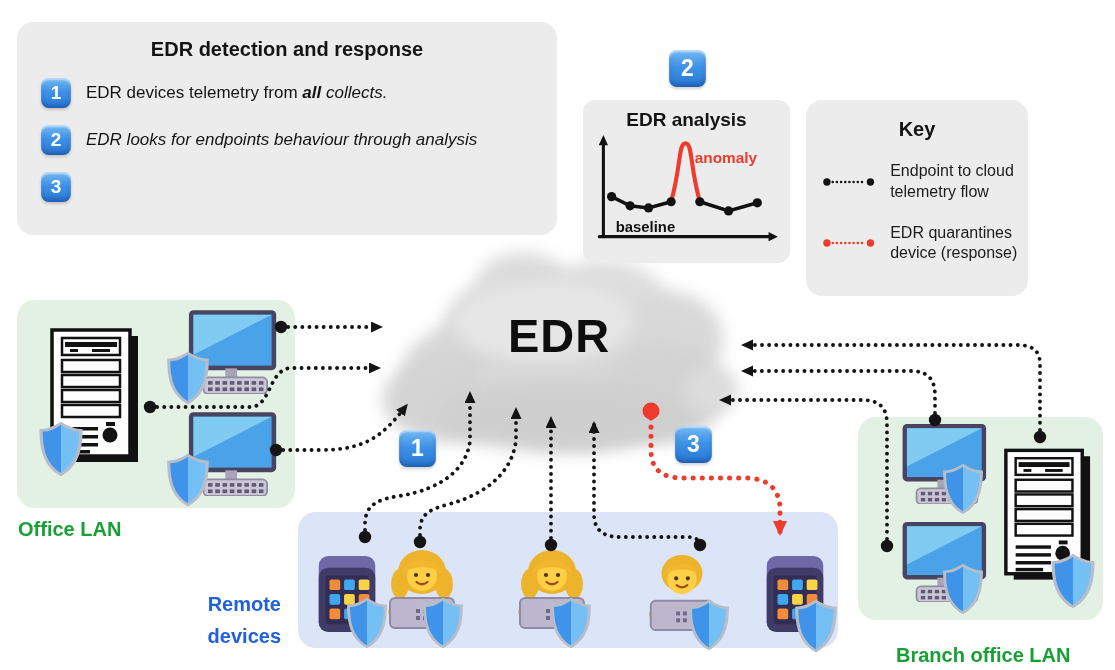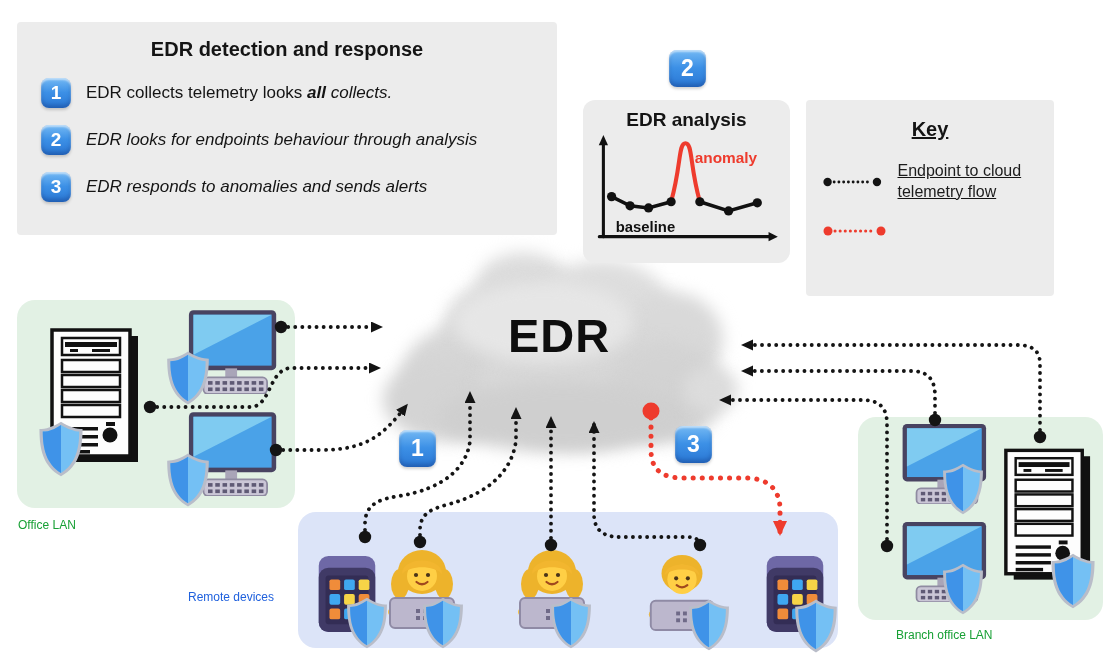--- a/index.html
+++ b/index.html
@@ -1,18 +1,18 @@
 <!DOCTYPE html>
 <html style="--badge-blue: #2e7cd9; --accent-red: #ee3b2d; --green-label: #18a035; --blue-label: #2061dd; --panel-gray: #ececec; --zone-green: #e2f1e4; --zone-blue: #dce4f8; --ink: #141414;"><head>
 <meta charset="utf-8">
 <style>
   html,body{margin:0;padding:0;background:#fff;width:1115px;height:670px;overflow:hidden;
     font-family:"Liberation Sans",sans-serif;color:#141414;}
   
-  .panel{position:absolute;background:var(--panel-gray,#ececec);border-radius:4px;z-index:5;}
+  .panel{position:absolute;background:var(--panel-gray,#ececec);border-radius:16px;z-index:5;}
   #info-panel{left:17px;top:22px;width:540px;height:213px;}
   #info-title{font-size:20px;font-weight:800;text-align:center;margin-top:16px;}
   .step-row{display:flex;align-items:center;gap:15px;margin:17px 0 0 24px;font-size:17px;}
   .it{font-style:italic;}
   .bi{font-style:italic;font-weight:700;}
   
   .badge{display:flex;align-items:center;justify-content:center;color:#fff;font-weight:800;
     border-radius:8px;
     background:linear-gradient(180deg,#74b9f4 0%,#3c90e6 48%,#2a77d4 100%);
     box-shadow:inset 0 2px 2px rgba(255,255,255,.55), inset 0 -3px 4px rgba(10,30,90,.28), 0 2px 3px rgba(0,0,0,.18);
@@ -26,33 +26,33 @@
   #analysis-panel{left:583px;top:100px;width:207px;height:163px;border-radius:12px;}
   #analysis-title{font-size:19px;font-weight:800;text-align:center;margin-top:9px;}
   #analysis-chart{display:block;margin:2px auto 0;}
   .axis{stroke:#111;stroke-width:3;stroke-linecap:round;}
   .ln-base{fill:none;stroke:#111;stroke-width:3.4;}
   .ln-spike{fill:none;stroke:var(--accent-red,#ee3b2d);stroke-width:4;stroke-linecap:round;}
   .dot-base{fill:#111;}
   .t-base{font-size:14.5px;font-weight:800;fill:#111;}
   .t-anom{font-size:15px;font-weight:800;fill:var(--accent-red,#ee3b2d);}
   
-  #key-panel{left:806px;top:100px;width:248px;height:196px;text-decoration:underline;}
+  #key-panel{left:806px;top:100px;width:222px;height:196px;}
   #key-title{font-size:20px;font-weight:800;text-align:center;margin-top:18px;}
   .key-row{display:flex;align-items:center;gap:14px;margin:20px 0 0 16px;}
   .key-label{font-size:16px;line-height:1.3;width:168px;color:#1c1c1c;}
   
   .zone{position:absolute;border-radius:18px;z-index:0;}
   #zone-office{left:17px;top:300px;width:278px;height:208px;background:var(--zone-green,#e2f1e4);}
   #zone-remote{left:298px;top:512px;width:540px;height:136px;background:var(--zone-blue,#dce4f8);}
   #zone-branch{left:858px;top:417px;width:245px;height:203px;background:var(--zone-green,#e2f1e4);}
-  .zone-label{position:absolute;font-weight:400;font-size:12px;z-index:2;}
+  .zone-label{position:absolute;font-weight:700;font-size:20px;z-index:2;}
   #office-label{left:18px;top:518px;color:var(--green-label,#18a035);}
-  #branch-label{left:896px;top:628px;color:var(--green-label,#18a035);}
-  #remote-label{left:188px;top:588px;width:104px;text-align:left;line-height:1.6;color:var(--blue-label,#2061dd);}
+  #branch-label{left:896px;top:644px;color:var(--green-label,#18a035);}
+  #remote-label{left:177px;top:588px;width:104px;text-align:right;line-height:1.6;color:var(--blue-label,#2061dd);}
   
   #cloud{position:absolute;left:383px;top:252px;width:352px;height:218px;z-index:1;}
   .cb{position:absolute;border-radius:50%;filter:blur(8px);background:#d7d7d7;}
   #cloud-label{position:absolute;left:0;right:0;top:56px;text-align:center;
     font-size:47px;font-weight:800;color:#0e0e0e;letter-spacing:1px;z-index:2;}
   
   .dev{position:absolute;z-index:2;}
   
   #flow-arrows{position:absolute;left:0;top:0;z-index:3;pointer-events:none;}
   .fa{fill:none;stroke:#141414;stroke-width:3.8;stroke-dasharray:0.1 7;stroke-linecap:round;}
@@ -186,29 +186,28 @@
   <div class="cb" style="left:55px;top:130px;width:250px;height:70px;background:#cfcfcf"></div>
   <div class="cb" style="left:300px;top:115px;width:55px;height:45px;background:#dcdcdc"></div>
   <div class="cb" style="left:70px;top:30px;width:180px;height:80px;background:#e6e6e6"></div>
   <div id="cloud-label">EDR</div>
 </div>
 
 <div class="panel" id="info-panel">
   <div id="info-title">EDR detection and response</div>
   <div class="step-row">
     <div class="badge badge-sm">1</div>
-    <div><span>EDR collects telemetry looks </span><span class="bi">all</span><span class="it"> collects.</span></div>
+    <div><span>EDR devices telemetry from </span><span class="bi">all</span><span class="it"> collects.</span></div>
   </div>
   <div class="step-row">
     <div class="badge badge-sm">2</div>
     <div class="it">EDR looks for endpoints behaviour through analysis</div>
   </div>
   <div class="step-row">
     <div class="badge badge-sm">3</div>
-    <div class="it">EDR responds to anomalies and sends alerts</div>
   </div>
 </div>
 
 <div class="badge badge-lg" id="badge-2">2</div>
 <div class="panel" id="analysis-panel">
   <div id="analysis-title">EDR analysis</div>
   <svg id="analysis-chart" width="195" height="118" viewBox="0 0 190 115">
     <g>
       <line class="axis" x1="14" y1="10" x2="14" y2="101"></line>
       <line class="axis" x1="10" y1="101" x2="177" y2="101"></line>
@@ -241,20 +240,21 @@
       <circle cx="59" cy="8" r="4.5" fill="#141414"></circle>
     </svg>
     <div class="key-label">Endpoint to cloud telemetry flow</div>
   </div>
   <div class="key-row">
     <svg width="66" height="16" viewBox="0 0 66 16">
       <circle cx="6" cy="8" r="4.5" fill="#ee3b2d"></circle>
       <line x1="13" y1="8" x2="53" y2="8" stroke-width="3" stroke-dasharray="0.1 5" stroke-linecap="round" stroke="#ee3b2d"></line>
       <circle cx="59" cy="8" r="4.5" fill="#ee3b2d"></circle>
     </svg>
+    <div class="key-label">EDR quarantines device (response)</div>
   </div>
 </div>
 
 <svg class="dev" style="left:46px;top:326px;width:96px;height:140px">
     <use href="#icon-server"></use>
   </svg>
 <svg class="dev" style="left:36px;top:420px;width:50px;height:58px">
     <use href="#icon-shield"></use>
   </svg>
 <svg class="dev" style="left:178px;top:310px;width:100px;height:84px">

